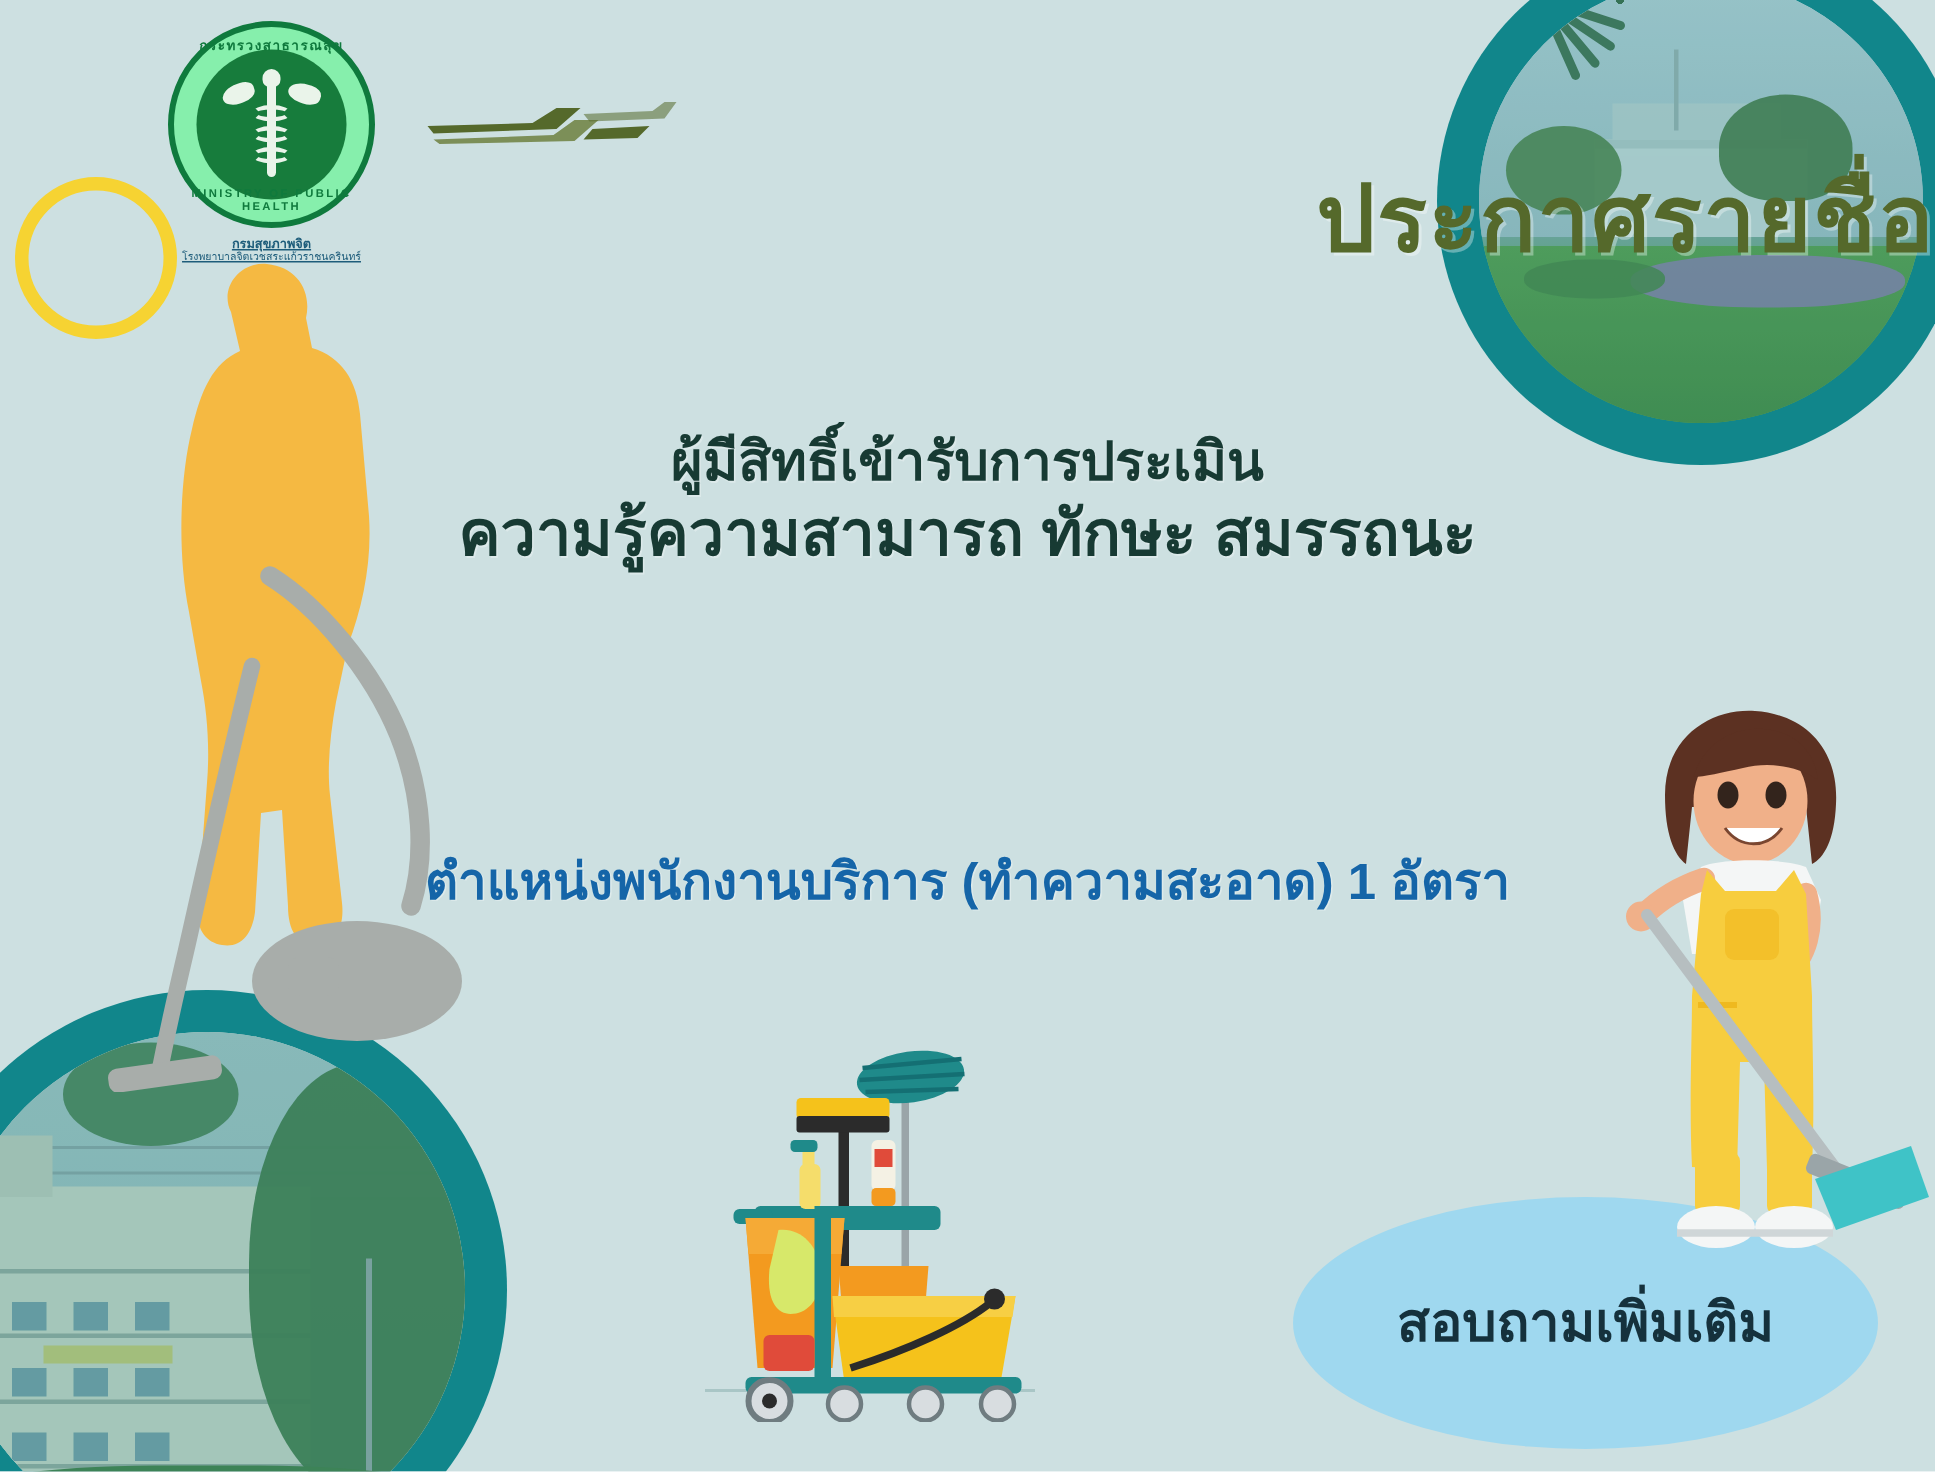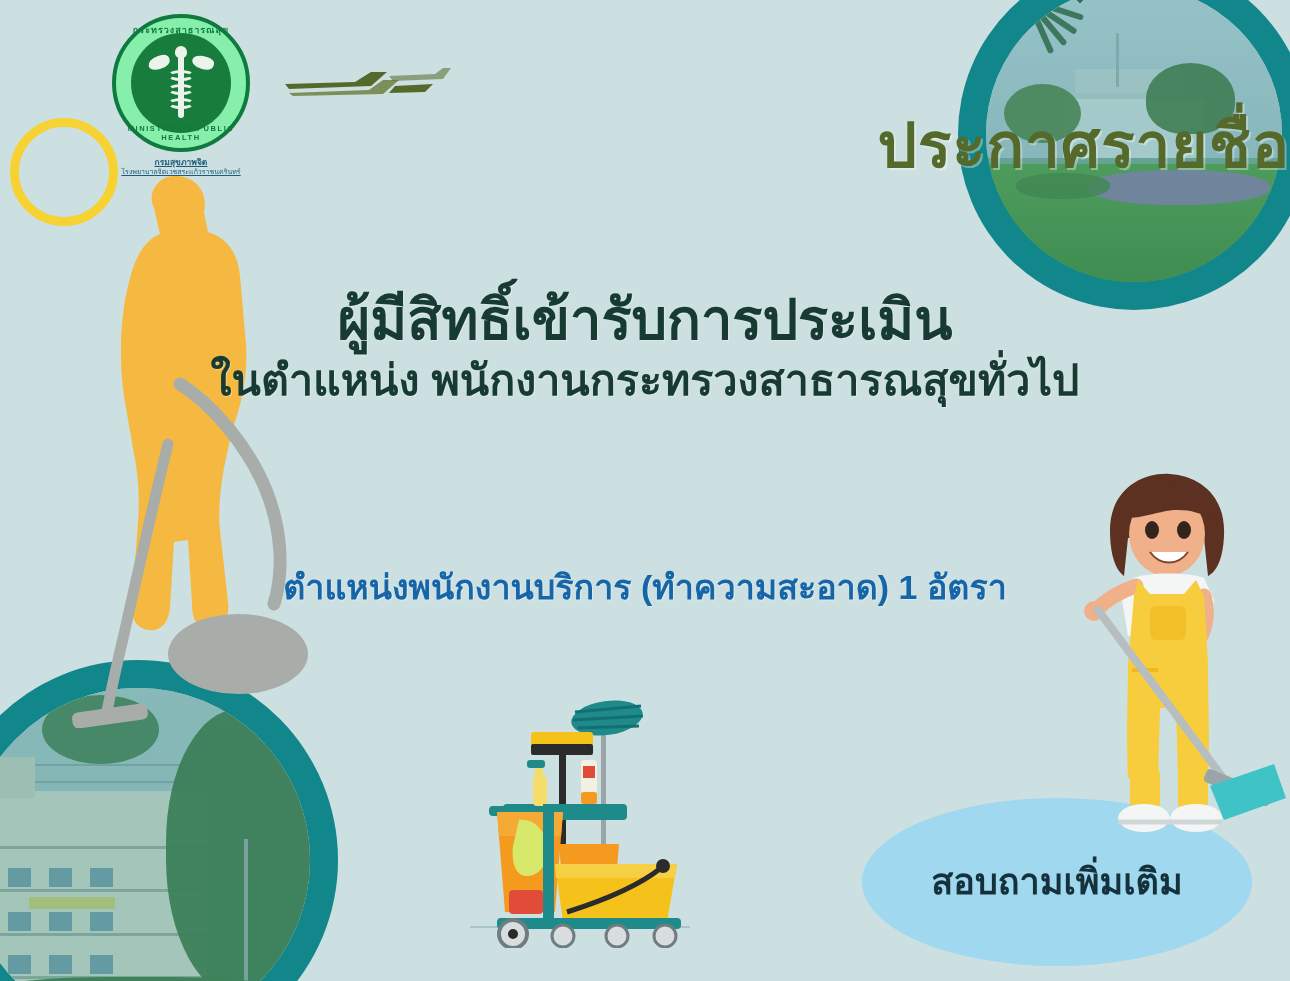--- a/index.html
+++ b/index.html
@@ -135,21 +135,21 @@
     text-shadow:2px 2px 0 rgba(255,255,255,.35);
   }
 
   
   .body-block{
     position:absolute; left:0; right:0; top:286px; z-index:6;
     text-align:center; color:#173a33; font-weight:bold;
     font-size:43px; line-height:1.22;
     text-shadow:1px 1px 0 rgba(255,255,255,.3);
   }
-  .body-block .l1{ font-size:56px; }
+  .body-block .l1{ font-size:36px; }
   .body-block .l2{ font-size:42px; }
   .body-block .l3{ font-size:43px; }
   .body-block .l4{ font-size:43px; }
 
   
   .position-line{
     position:absolute; left:0; right:0; top:560px; z-index:6;
     text-align:center; color:#1565a8; font-weight:bold; font-size:34px;
     text-shadow:1px 1px 0 rgba(255,255,255,.35);
   }
@@ -279,21 +279,21 @@
     <path d="M2 22 L72 20 L88 10 L104 10 L88 24 L6 27 Z" fill="#55692b"></path>
     <path d="M6 31 L86 28 L100 18 L116 18 L100 32 L10 34 Z" fill="#6d803f" opacity=".85"></path>
     <path d="M106 14 L152 12 L160 6 L168 6 L160 17 L110 19 Z" fill="#55692b" opacity=".55"></path>
     <path d="M112 24 L150 22 L142 30 L106 31 Z" fill="#55692b"></path>
   </svg>
 
   <div class="headline">ประกาศรายชื่อ</div>
 
   <div class="body-block">
     <div class="l1">ผู้มีสิทธิ์เข้ารับการประเมิน</div>
-    <div class="l4">ในตำแหน่ง พนักงานกระทรวงสาธารณสุขทั่วไป</div>
+    <div class="l2">ความรู้ความสามารถ ทักษะ สมรรถนะ</div>
   </div>
 
   <div class="position-line">ตำแหน่งพนักงานบริการ (ทำความสะอาด) 1 อัตรา</div>
 
   <svg class="cart" viewBox="0 0 250 262">
 
     <rect x="146" y="44" width="5" height="116" fill="#9aa5a8"></rect>
     <ellipse cx="152" cy="32" rx="36" ry="17" fill="#1f8a8a" transform="rotate(-8 152 32)"></ellipse>
     <path d="M120 26 L186 20 M118 34 L188 30 M122 42 L184 40" stroke="#146f73" stroke-width="3"></path>
 

